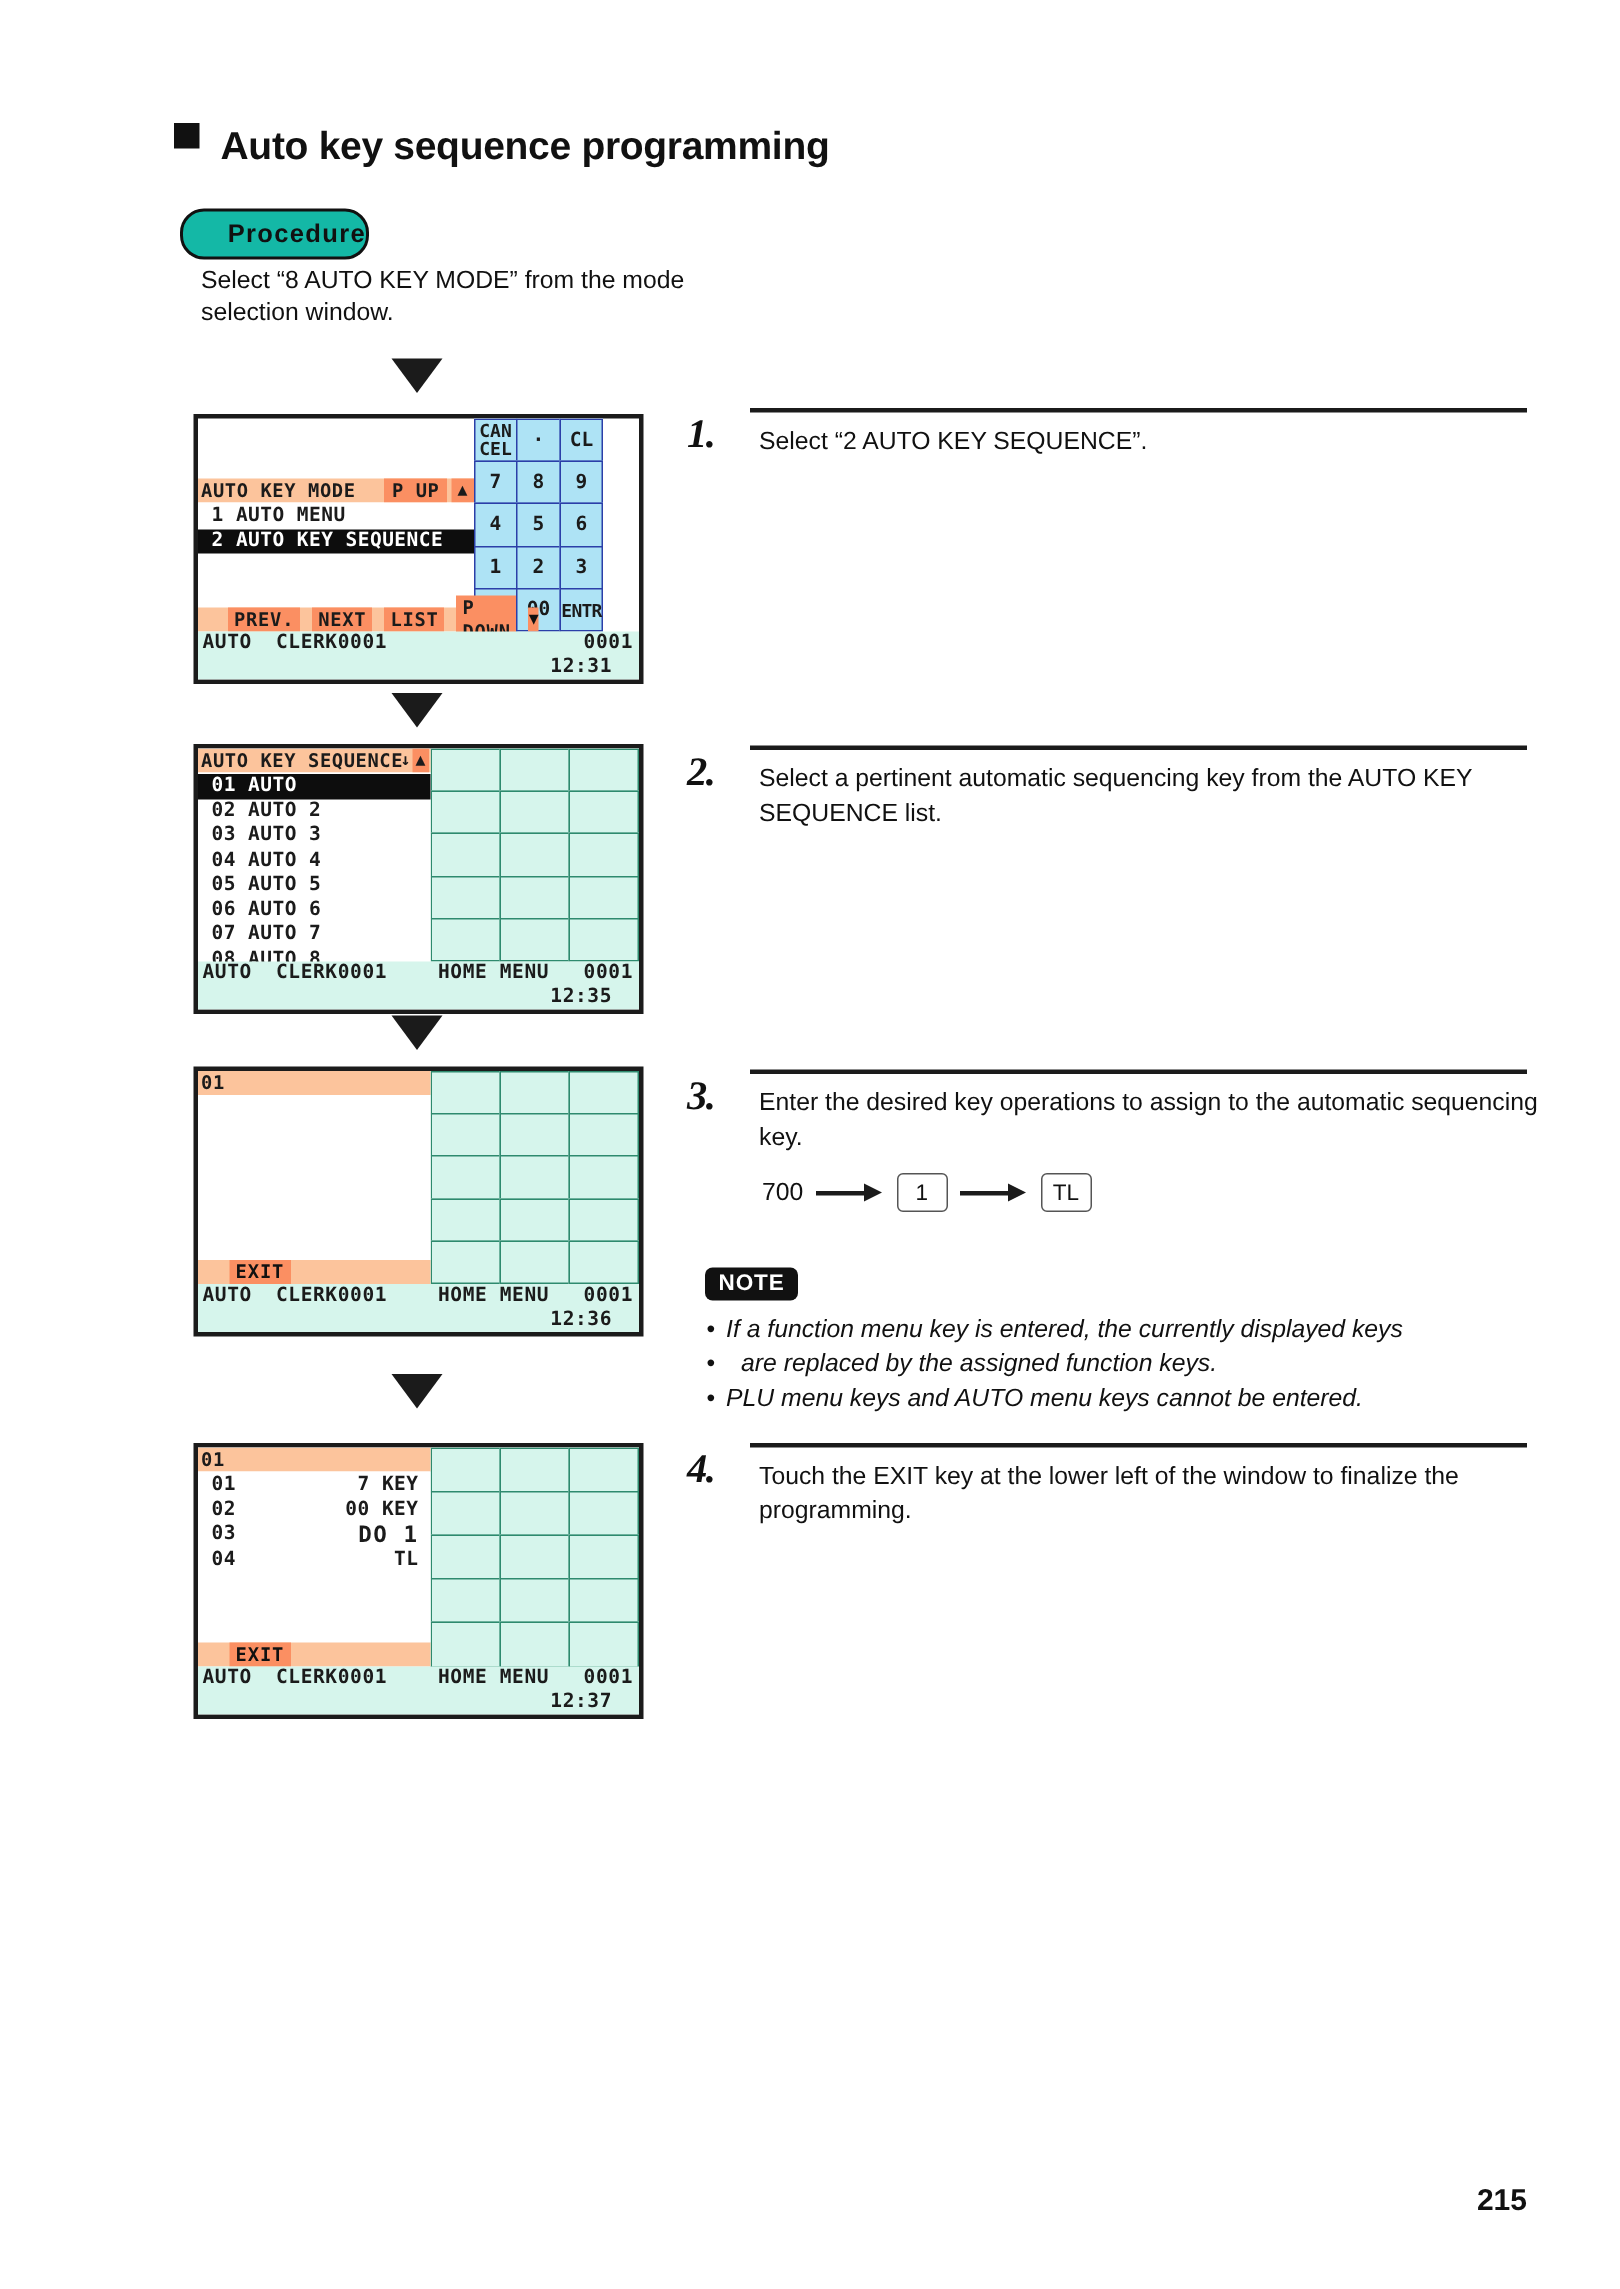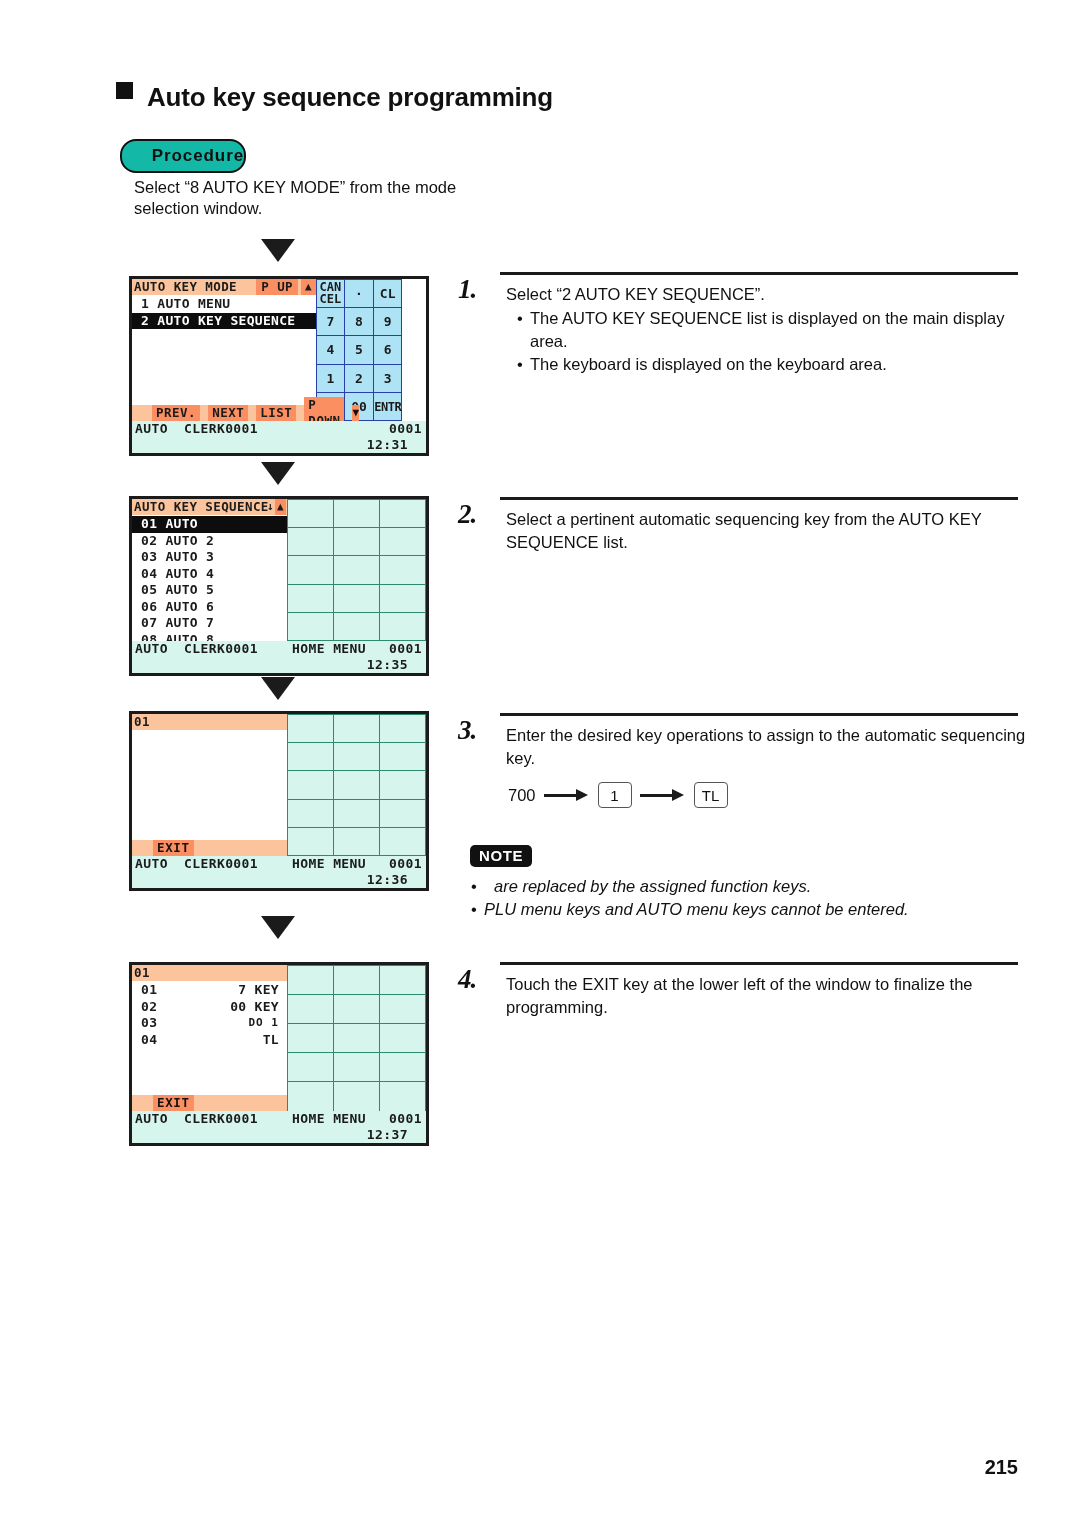--- a/index.html
+++ b/index.html
@@ -178,21 +178,21 @@
     background: #0d0d0d;
     color: #ffffff;
   }
   .lcd-row.kv {
     display: flex;
     padding-left: 9px;
     padding-right: 8px;
   }
   .lcd-row.kv .k { width: 40px; }
   .lcd-row.kv .v { flex: 1; text-align: right; }
-  .lcd-row.kv .v.bigbold { font-size: 11px; font-weight: bold; letter-spacing: 1px; }
+  .lcd-row.kv .v.bigbold { font-size: 15px; font-weight: bold; letter-spacing: 1px; }
 
   .lcd-footerbar {
     background: #fcc49c;
     height: 16px;
     display: flex;
     align-items: center;
     position: relative;
     padding-left: 12px;
   }
   .fb-btn {
@@ -445,21 +445,21 @@
 
 <div class="procedure-intro">Select “8 AUTO KEY MODE” from the mode selection window.</div>
 
 <div class="down-arrow" style="left:261px; top:239px;"></div>
 <div class="down-arrow" style="left:261px; top:462px;"></div>
 <div class="down-arrow" style="left:261px; top:677px;"></div>
 <div class="down-arrow" style="left:261px; top:916px;"></div>
 
 <div class="lcd" style="left:129px; top:276px; width:300px; height:180px;">
   <div class="lcd-body">
-    <div class="lcd-main" style="width:184px;">
+    <div class="lcd-main" style="width:184px;margin-top:40px;">
       <div class="lcd-titlebar">
         <span>AUTO KEY MODE</span>
         <span class="title-right-group">
           <span class="tb-pup">P UP</span>
           <span class="tb-arrow">▲</span>
         </span>
       </div>
       <div class="lcd-list">
         <div class="lcd-row">1 AUTO MENU</div>
         <div class="lcd-row selected">2 AUTO KEY SEQUENCE</div>
@@ -660,24 +660,20 @@
       <span class="st-time">12:37</span>
     </div>
   </div>
 </div>
 
 <div class="step" style="left:458px; top:272px; width:560px;">
   <div class="step-rule" style="width:518px;"></div>
   <div class="step-num">1.</div>
   <div class="step-body">
     <div>Select “2 AUTO KEY SEQUENCE”.</div>
-    <div class="step-bullets">
-      <div class="bul">The AUTO KEY SEQUENCE list is displayed on the main display area.</div>
-      <div class="bul">The keyboard is displayed on the keyboard area.</div>
-    </div>
   </div>
 </div>
 
 <div class="step" style="left:458px; top:497px; width:560px;">
   <div class="step-rule" style="width:518px;"></div>
   <div class="step-num">2.</div>
   <div class="step-body" style="width:520px;">
     <div>Select a pertinent automatic sequencing key from the AUTO KEY SEQUENCE list.</div>
   </div>
 </div>
@@ -693,20 +689,21 @@
       <span class="seq-key">1</span>
       <span class="seq-arrow"></span>
       <span class="seq-key">TL</span>
     </div>
   </div>
 </div>
 
 <div class="note-block" style="left:470px; top:845px; width:548px;">
   <span class="note-badge">NOTE</span>
   <div class="note-list">
+    <div class="nitem">If a function menu key is entered, the currently displayed keys</div>
     <div class="nitem note-cont" style="padding-left:10px;">are replaced by the assigned function keys.</div>
     <div class="nitem">PLU menu keys and AUTO menu keys cannot be entered.</div>
   </div>
 </div>
 
 <div class="step" style="left:458px; top:962px; width:560px;">
   <div class="step-rule" style="width:518px;"></div>
   <div class="step-num">4.</div>
   <div class="step-body" style="width:525px;">
     <div>Touch the EXIT key at the lower left of the window to finalize the programming.</div>

